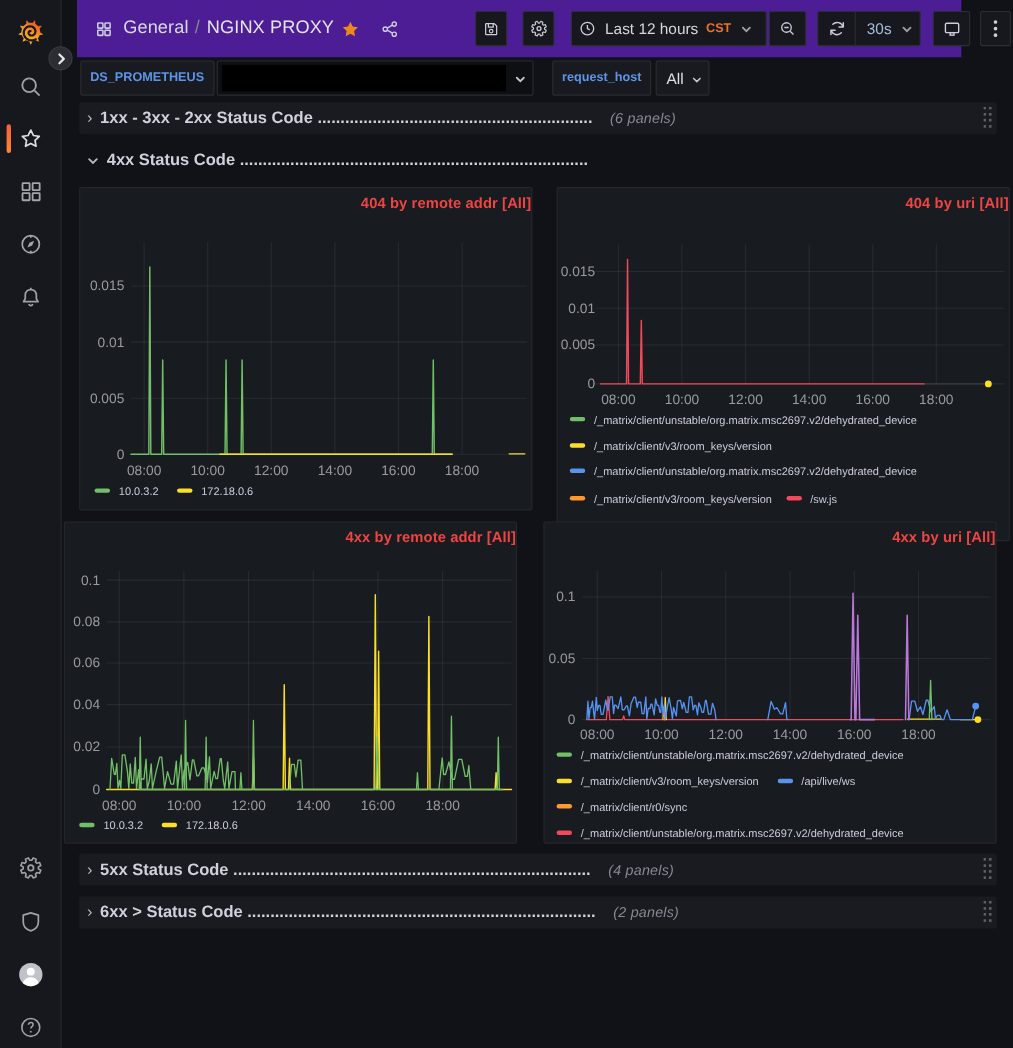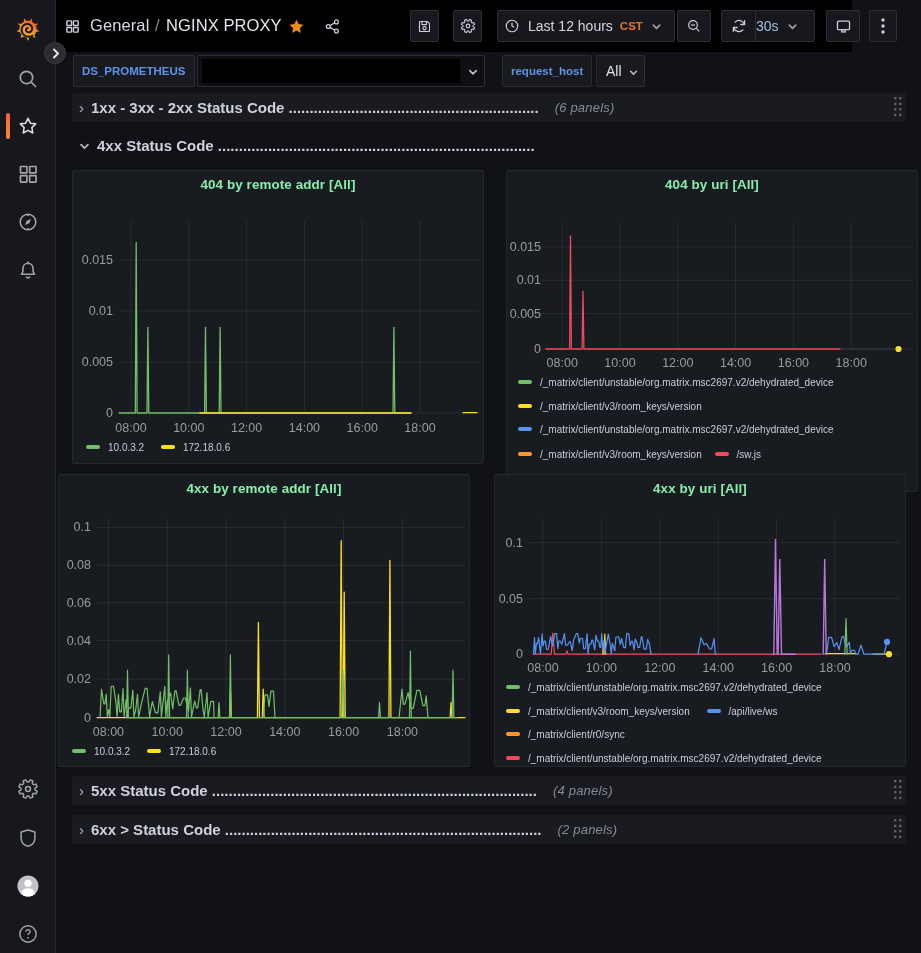--- a/index.html
+++ b/index.html
@@ -8,42 +8,42 @@
 #sidebar { position:absolute; left:0; top:0; width:56px; height:953px;
   background:#17181d; border-right:1px solid #26272d; z-index:5; }
 .sideicon { position:absolute; left:50%; transform:translate(-50%,-50%); }
 #navchev { position:absolute; left:44px; top:42px; width:22px; height:22px;
   border-radius:50%; background:#2b2d33; border:1px solid #3a3c43; z-index:9;
   color:#e6e6ec; }
 #navchev svg { position:absolute; left:6px; top:5px; }
 .activebar { position:absolute; left:6px; top:113px; width:4px; height:26px;
   border-radius:2px; background:linear-gradient(#f55f3e,#ff8833); }
 
-#header { position:absolute; left:48px; top:0; width:804px; height:52px;
-  background:#000000; }
+#header { position:absolute; left:70px; top:0; width:804px; height:52px;
+  background:#4c1d95; }
 .crumb { position:absolute; top:16px; font-size:16.5px; letter-spacing:0.1px; }
 .tbtn { position:absolute; top:10px; height:32px; background:#17181d;
   border:1px solid #2c2e33; border-radius:2px; display:flex; align-items:center;
   justify-content:center; color:#c7c8d1; white-space:nowrap; }
 
 .vlabel { position:absolute; top:55px; height:32px; background:#181a1f;
   border:1px solid #2b2d33; border-radius:2px; color:#5e94e8; font-weight:bold;
   font-size:11.5px; display:flex; align-items:center; padding:0 8px; }
 
 .rowhdr { position:absolute; left:72px; width:834px; height:29px;
   background:#191b20; border-radius:2px; display:flex; align-items:center;
   font-size:15px; font-weight:bold; color:#d0d1dc; }
 .rowhdr .chev, .rowhdr4 .chev { color:#b9bac4; font-weight:normal; margin:0 7px 0 7px; }
 .pcount { font-size:13px; font-style:italic; font-weight:normal;
   color:#878994; margin-left:16px; letter-spacing:0.2px; }
 .grabber { position:absolute; right:4px; top:4px; }
 .panel { position:absolute; width:412px; background:#181b1f;
   border:1px solid #25272d; border-radius:2px; overflow:hidden; }
-.ptitle { position:absolute; top:6px; left:0; width:100%; text-align:center;
-  font-size:13.4px; letter-spacing:-0.1px; font-weight:bold; color:#86efac; letter-spacing:0.1px; }
+.ptitle { position:absolute; top:6px; left:0; width:100%; text-align:right;
+  font-size:13.4px; letter-spacing:-0.1px; font-weight:bold; color:#ef4444; letter-spacing:0.1px; }
 .legend { position:absolute; font-size:10px; color:#ccccdc; white-space:nowrap; }
 .sw { display:inline-block; width:14px; height:4px; border-radius:2px;
   vertical-align:middle; margin-right:8px; position:relative; top:-1px; }
 .litem { margin-right:14px; }
 
 </style></head>
 <body>
 <div id="sidebar">
 
   <svg class="sideicon" style="top:28.5px" width="25" height="25" viewBox="0 0 24 24">
@@ -175,21 +175,21 @@
   </div>
 
   <div class="tbtn" style="left:673px;width:94px;justify-content:flex-start;padding:0">
     <svg style="margin-left:9px" width="16" height="16" viewBox="0 0 24 24" fill="none" stroke="#ccccdc" stroke-width="2" stroke-linecap="round">
       <path d="M20 9.3 A8.3 8.3 0 0 0 6.2 6.2"></path>
       <path d="M4 14.7 A8.3 8.3 0 0 0 17.8 17.8"></path>
       <path d="M20.4 4 L20.4 9.7 L14.7 9.7" stroke-linejoin="round"></path>
       <path d="M3.6 20 L3.6 14.3 L9.3 14.3" stroke-linejoin="round"></path>
     </svg>
     <div style="width:1px;height:32px;background:#2b2d33;margin-left:8px"></div>
-    <span style="font-size:14px;color:#a8bde0">30s</span>
+    <span style="font-size:14px;margin-left:10px;color:#a8bde0">30s</span>
     <svg style="margin-left:8px" width="11" height="11" viewBox="0 0 12 12" fill="none" stroke="#9fa1a8" stroke-width="1.8" stroke-linecap="round">
         <path d="M2.5 4.5 L6 8 L9.5 4.5"></path>
       </svg>
   </div>
 
   <div class="tbtn" style="left:778px;width:34px">
     <svg width="17" height="17" viewBox="0 0 24 24" fill="none" stroke="#ccccdc" stroke-width="1.8">
       <rect x="3.5" y="4.5" width="17" height="12" rx="1.5"></rect>
       <rect x="9.5" y="16.5" width="5" height="3.2"></rect>
     </svg>

